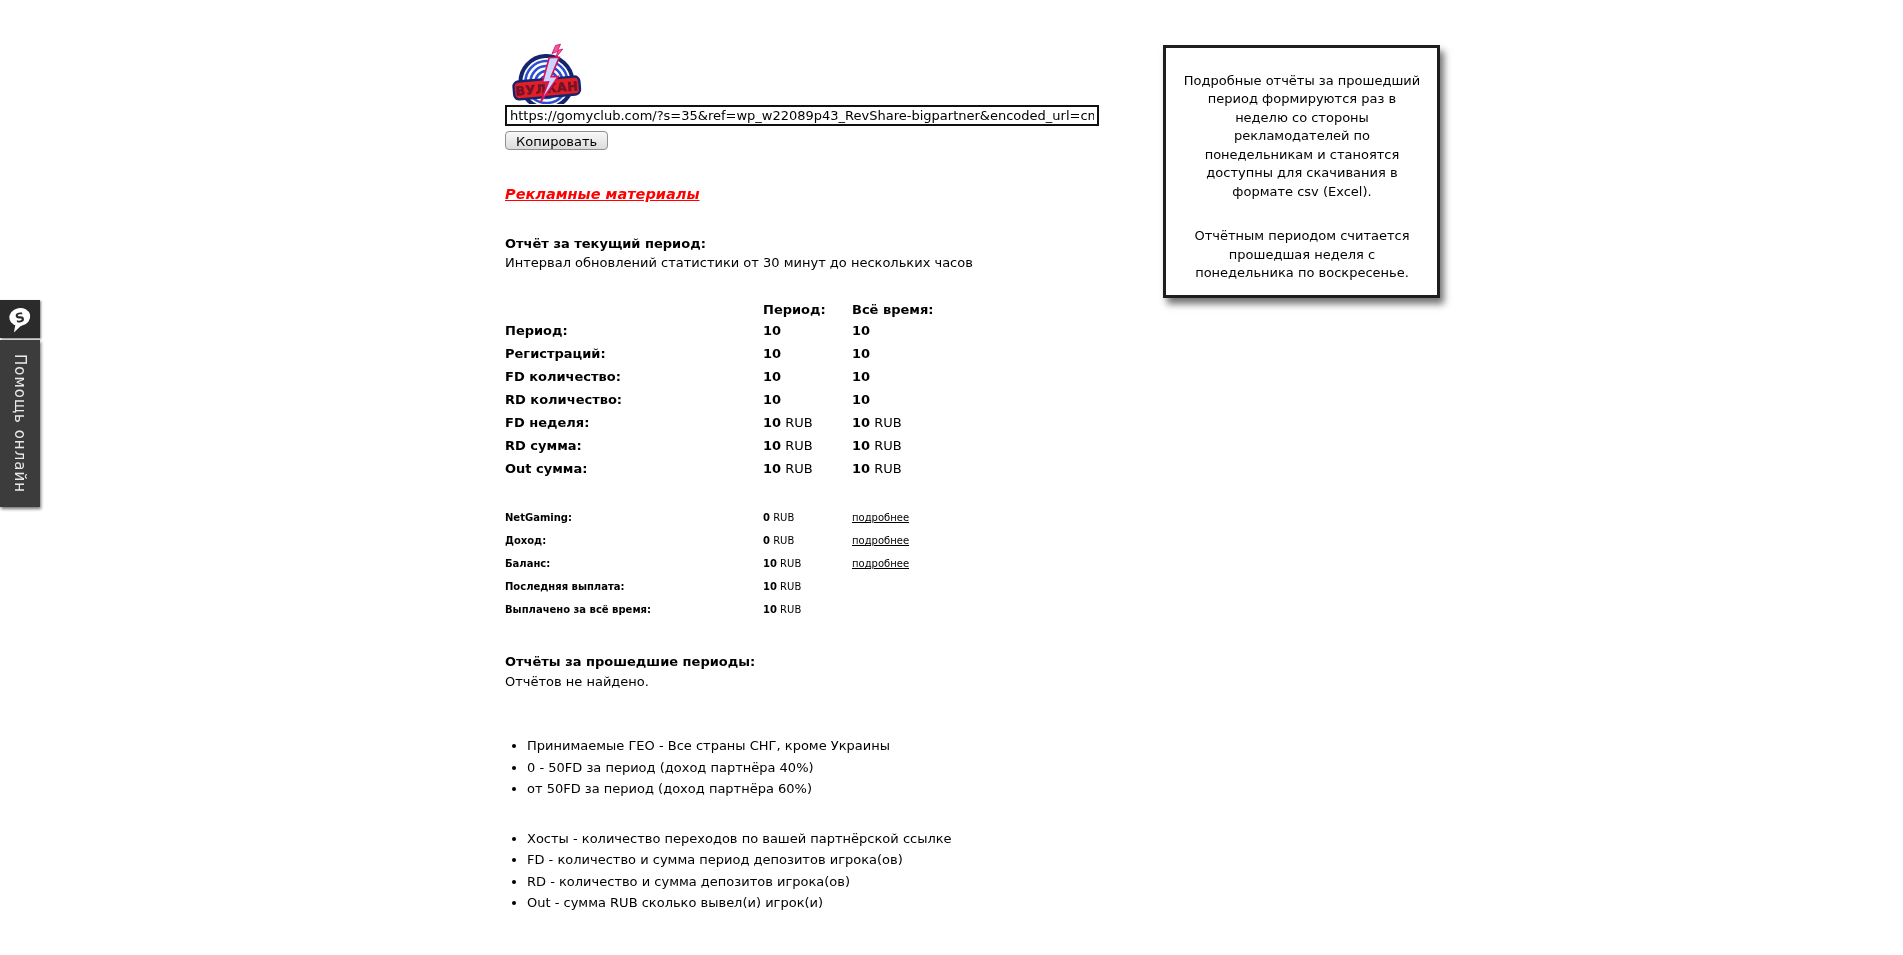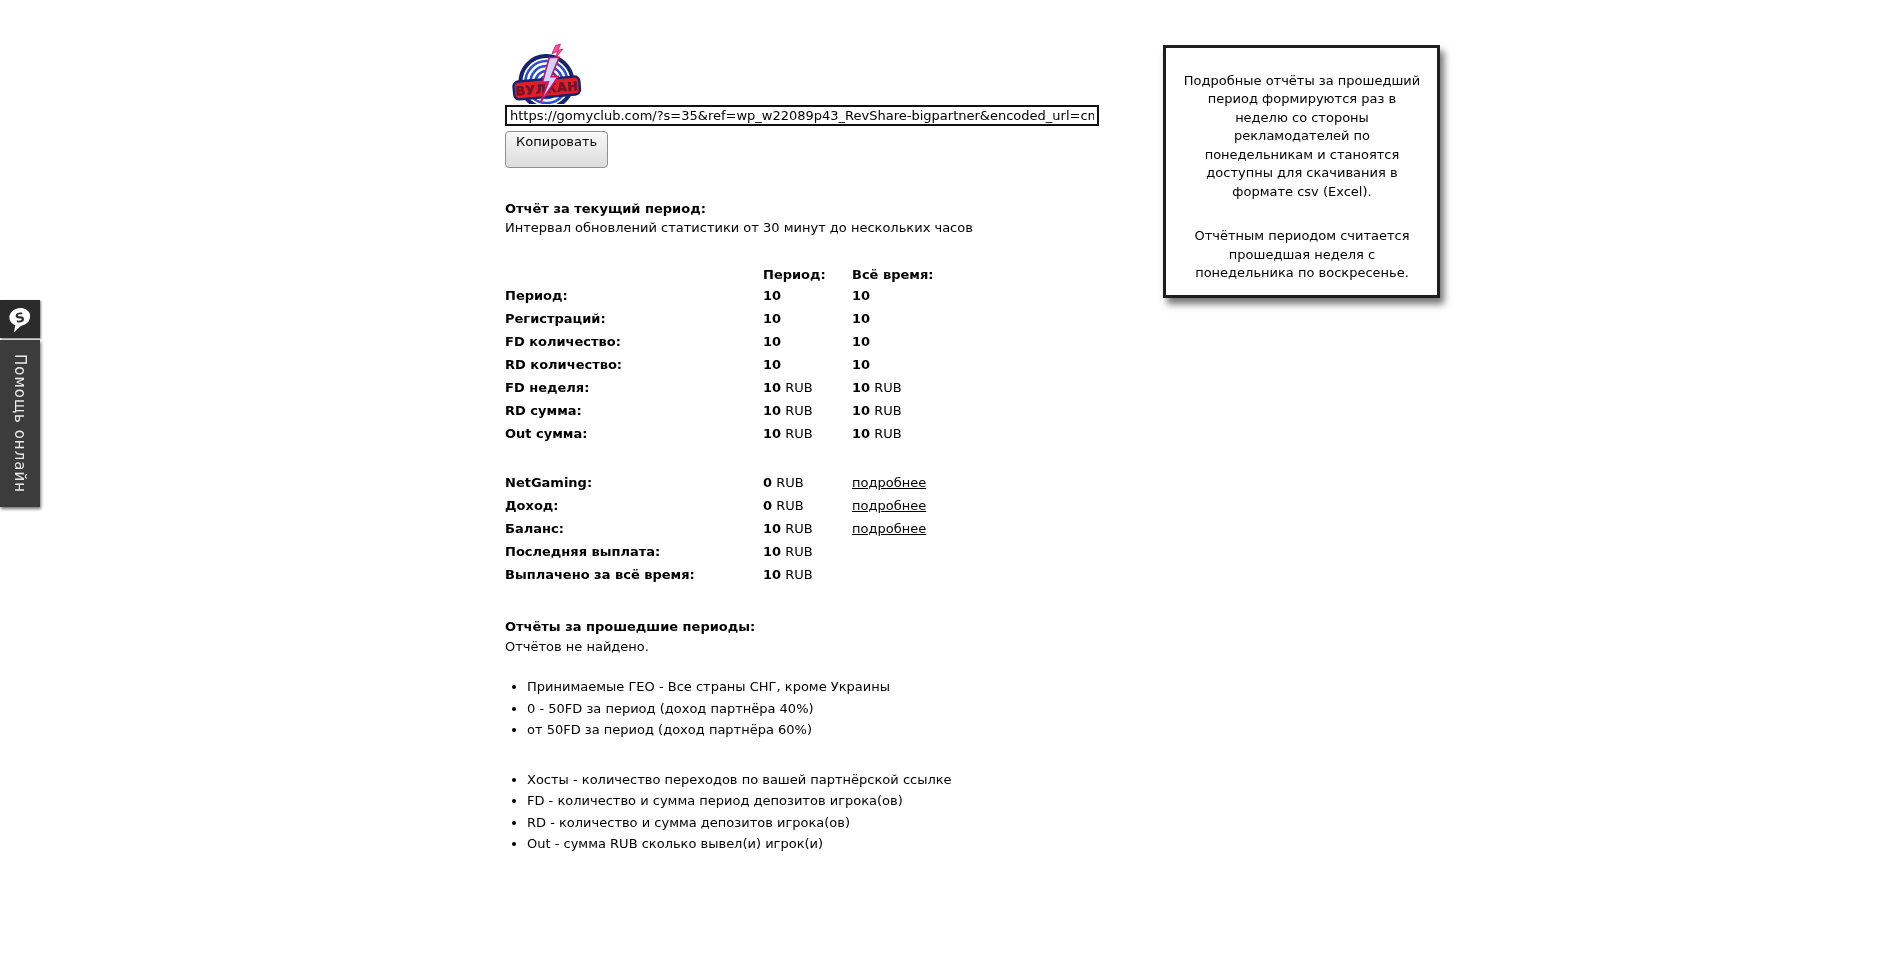--- a/index.html
+++ b/index.html
@@ -36,21 +36,21 @@
   .url-input {
     width: 594px; height: 21px;
     border: 2px solid #111; border-radius: 0;
     font-family: "DejaVu Sans", sans-serif;
     font-size: 13px; padding: 1px 3px;
     background: #fff; color: #000;
     white-space: nowrap; overflow: hidden;
   }
   .copy-btn {
     display: inline-block; margin-top: 5px;
-    padding: 2px 10px 18px 10px;
+    padding: 2px 10px 0 10px;
     font-family: "DejaVu Sans", sans-serif; font-size: 13px; color: #000;
     background: linear-gradient(#f8f8f8, #dcdcdc);
     border: 1px solid #8f8f8f; border-radius: 4px;
     cursor: pointer;
   }
   .red-link {
     display: inline-block;
     color: #ff0000; font-weight: bold; font-style: italic;
     text-decoration: underline; cursor: pointer;
   }
@@ -58,27 +58,27 @@
   .section-title { margin-top: 33px; font-weight: bold; font-size: 13px; }
   .section-sub { margin-top: 4px; font-size: 13px; }
   
   .stats { margin-top: 30px; font-size: 13px; }
   .srow { display: grid; grid-template-columns: 258px 89px 160px; height: 23px; align-items: center; }
   .srow.header { height: 19px; }
   .srow .lbl { font-weight: bold; }
   .srow .hdr { font-weight: bold; }
   .num { font-weight: bold; }
   .unit { font-weight: normal; }
-  .stats2 { margin-top: 26px; font-size: 13px; }
+  .stats2 { margin-top: 26px; font-size: 10px; }
   .details-link { color: #000; text-decoration: underline; cursor: pointer; font-weight: normal; }
   
   .past { margin-top: 33px; }
   .past-empty { margin-top: 5px; font-size: 13px; }
   
-  ul.blist { margin-top: 23px; padding-left: 22px; font-size: 13px; }
+  ul.blist { margin-top: 47px; padding-left: 22px; font-size: 13px; }
   ul.blist.second { margin-top: 30px; }
   ul.blist li { line-height: 19.5px; margin-bottom: 2px; }
   
   .info-box {
     position: absolute; left: 1163px; top: 45px;
     width: 277px; height: 253px;
     background: #fff;
     border: 3px solid #1e1e1e;
     box-shadow: 4px 6px 7px rgba(0,0,0,.55);
     padding: 24px 15px 0 16px;
@@ -126,20 +126,23 @@
       <polygon points="41,16 33,40 39,40 30,60 49,35 42,35 51,16" fill="#ccd4ff" stroke="#d4145a" stroke-width="1.6"></polygon>
     </g>
   </svg>
 
   
   <input class="url-input" type="text" readonly="" value="https://gomyclub.com/?s=35&amp;ref=wp_w22089p43_RevShare-bigpartner&amp;encoded_url=cmVnaXN0cmF0aW9u" style="">
   <br>
   <button class="copy-btn">Копировать</button>
 
   
+  <div>
+    <a class="red-link materials-link">Рекламные материалы</a>
+  </div>
 
   
   <div class="section-title">Отчёт за текущий период:</div>
   <div class="section-sub">Интервал обновлений статистики от 30 минут до нескольких часов</div>
 
   
   <div class="stats">
     <div class="srow header">
       <span></span>
       <span class="hdr">Период:</span>

